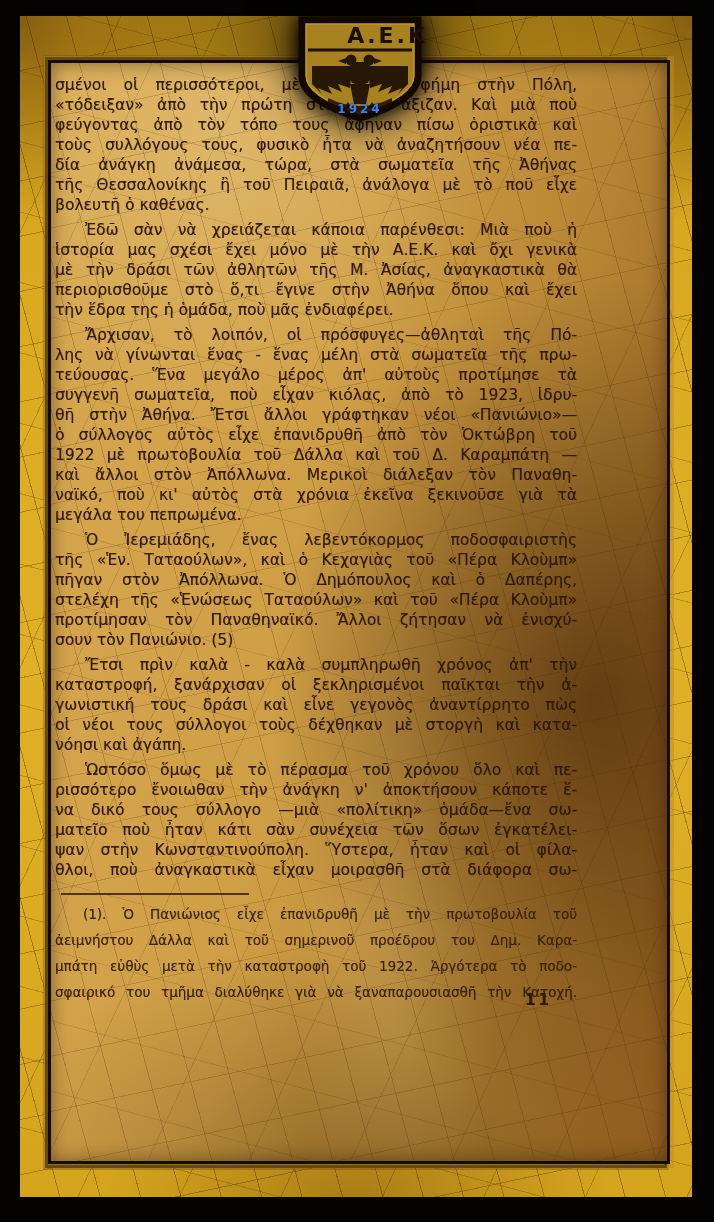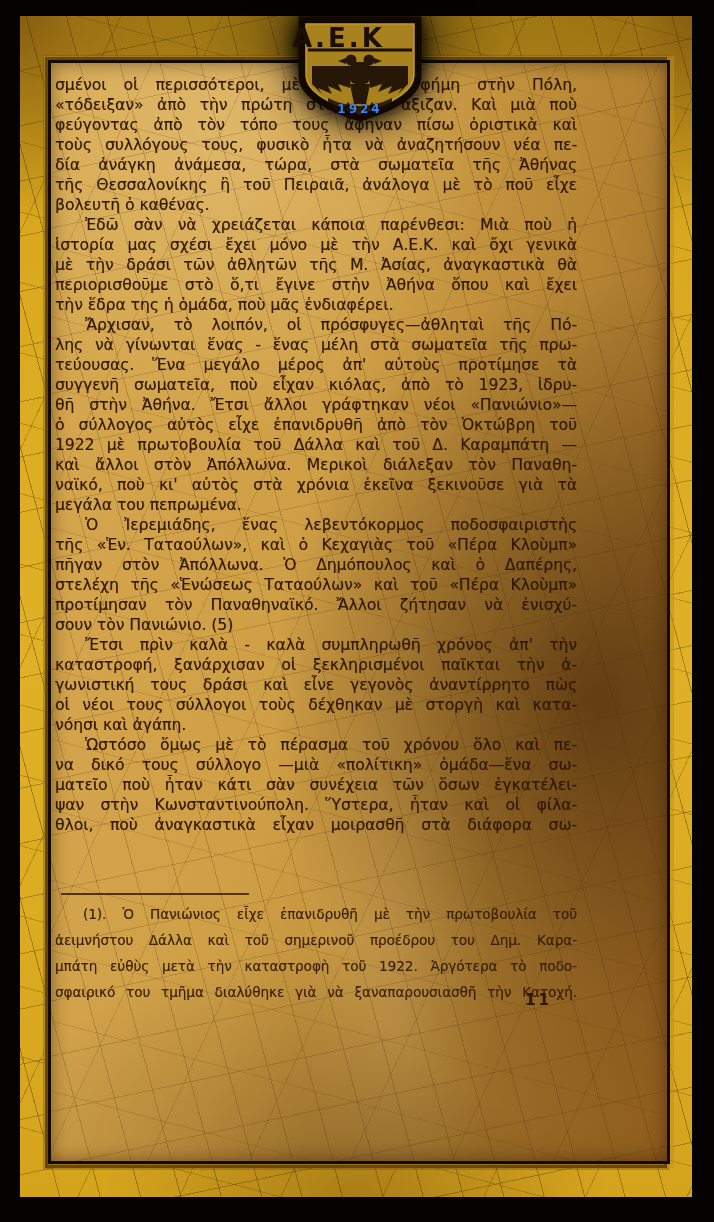--- a/index.html
+++ b/index.html
@@ -61,21 +61,21 @@
       linear-gradient(100deg,#d6a84f 0%,#cf9f46 42%,#b48433 72%,#935f1e 100%);
   }
 
   
   .text-col{
     position:absolute;left:4px;top:12px;width:522px;
     color:#2f1805;font-size:15.5px;line-height:20px;
     text-shadow:.4px .4px 0 rgba(46,22,5,.45);
   }
   .para{margin:0;}
-  .para + .para{}
+  .para + .para{margin-top:5px;}
   .line{
     height:20px;overflow:hidden;white-space:normal;
     text-align:justify;text-align-last:justify;
   }
   .line.endline{text-align-last:left;}
   .line.first{text-indent:30px;}
 
   .footnote{
     position:absolute;left:4px;top:830px;width:522px;
     color:#3a2008;font-size:13.5px;line-height:26px;
@@ -94,22 +94,22 @@
   }
 
   
   .crest{
     position:absolute;left:292px;top:14px;width:136px;height:116px;
     filter:drop-shadow(0 0 9px rgba(0,0,0,.95)) drop-shadow(0 0 22px rgba(0,0,0,.8));
     z-index:5;
   }
   .crest svg{display:block;width:100%;height:100%;}
   .crest-initials{
-    position:absolute;left:0;right:0;top:9px;text-align:left;
-    font-size:26px;font-weight:bold;letter-spacing:3px;color:#1c0e04;
+    position:absolute;left:0;right:0;top:9px;text-align:right;
+    font-size:22px;font-weight:bold;letter-spacing:3px;color:#1c0e04;
   }
   .crest-year{
     position:absolute;left:0;right:0;top:88px;text-align:center;
     font-size:12px;font-weight:bold;letter-spacing:3px;color:#3b82f6;
     text-shadow:0 0 2px rgba(0,0,0,.8);
   }
 </style>
 </head>
 <body>
 
@@ -163,20 +163,21 @@
         </div>
         <div class="para">
           <div class="line first">Ἔτσι πρὶν καλὰ - καλὰ συμπληρωθῆ χρόνος ἀπ' τὴν</div>
           <div class="line">καταστροφή, ξανάρχισαν οἱ ξεκληρισμένοι παῖκται τὴν ἀ-</div>
           <div class="line">γωνιστική τους δράσι καὶ εἶνε γεγονὸς ἀναντίρρητο πὼς</div>
           <div class="line">οἱ νέοι τους σύλλογοι τοὺς δέχθηκαν μὲ στοργὴ καὶ κατα-</div>
           <div class="line endline">νόησι καὶ ἀγάπη.</div>
         </div>
         <div class="para">
           <div class="line first">Ὡστόσο ὅμως μὲ τὸ πέρασμα τοῦ χρόνου ὅλο καὶ πε-</div>
+          <div class="line">ρισσότερο ἔνοιωθαν τὴν ἀνάγκη ν' ἀποκτήσουν κάποτε ἕ-</div>
           <div class="line">να δικό τους σύλλογο —μιὰ «πολίτικη» ὁμάδα—ἕνα σω-</div>
           <div class="line">ματεῖο ποὺ ἦταν κάτι σὰν συνέχεια τῶν ὅσων ἐγκατέλει-</div>
           <div class="line">ψαν στὴν Κωνσταντινούπολη. Ὕστερα, ἦταν καὶ οἱ φίλα-</div>
           <div class="line">θλοι, ποὺ ἀναγκαστικὰ εἶχαν μοιρασθῆ στὰ διάφορα σω-</div>
         </div>
       </div>
 
     <div class="footnote">
       <hr class="footnote-rule">
       <div>

